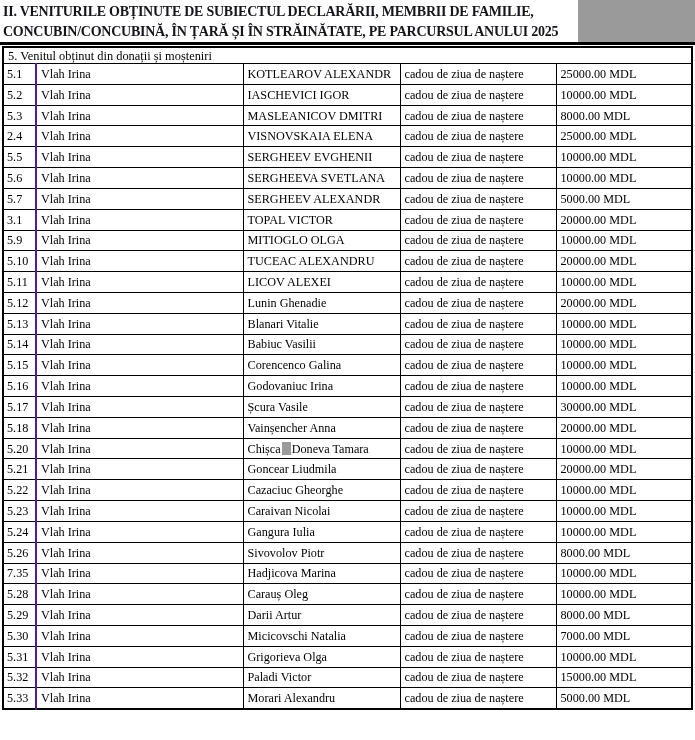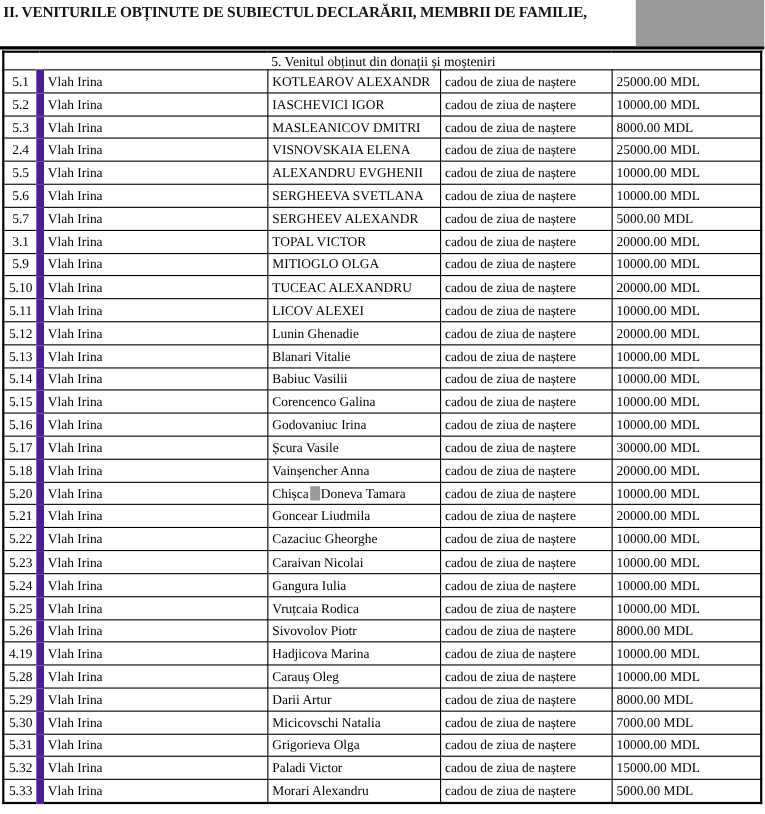--- a/index.html
+++ b/index.html
@@ -48,41 +48,41 @@
   table.decl td {
     border: 1px solid #000;
     font-size: 12.2px;
     line-height: 14px;
     padding: 0 2px 0 4px;
     height: 19.82px;
     overflow: hidden;
     white-space: nowrap;
     vertical-align: middle;
   }
-  table.decl td.c-no { border-right: 7px solid #4c1d95; padding-left: 3px; text-align: center; }
+  table.decl td.c-no { border-right: 2px solid #4c1d95; padding-left: 3px; }
   tr.section-row td {
     height: 15px;
     font-size: 12.4px;
     border-bottom: 1px solid #000;
-    text-align: center;
   }
   .inline-redaction {
     display: inline-block;
     width: 9px;
     height: 13px;
     background: var(--gray, #9a9a9a);
     vertical-align: -2px;
     margin: 0 1px;
   }
 </style>
 </head>
 <body>
 
 <div class="doc-header">
   <div>II. VENITURILE OBȚINUTE DE SUBIECTUL DECLARĂRII, MEMBRII DE FAMILIE,</div>
+  <div>CONCUBIN/CONCUBINĂ, ÎN ȚARĂ ȘI ÎN STRĂINĂTATE, PE PARCURSUL ANULUI 2025</div>
   <div class="header-redaction"></div>
 </div>
 
 <div class="thick-rule"></div>
 
 <table class="decl">
   <colgroup>
     <col style="width:33px">
     <col style="width:207px">
     <col style="width:157px">
@@ -117,21 +117,21 @@
       <tr>
         <td class="c-no">2.4</td>
         <td>Vlah Irina</td>
         <td><span>VISNOVSKAIA ELENA</span></td>
         <td>cadou de ziua de naștere</td>
         <td>25000.00 MDL</td>
       </tr>
       <tr>
         <td class="c-no">5.5</td>
         <td>Vlah Irina</td>
-        <td><span>ALEXANDRU EVGHENII</span></td>
+        <td><span>SERGHEEV EVGHENII</span></td>
         <td>cadou de ziua de naștere</td>
         <td>10000.00 MDL</td>
       </tr>
       <tr>
         <td class="c-no">5.6</td>
         <td>Vlah Irina</td>
         <td><span>SERGHEEVA SVETLANA</span></td>
         <td>cadou de ziua de naștere</td>
         <td>10000.00 MDL</td>
       </tr>
@@ -248,35 +248,28 @@
         <td>10000.00 MDL</td>
       </tr>
       <tr>
         <td class="c-no">5.24</td>
         <td>Vlah Irina</td>
         <td><span>Gangura Iulia</span></td>
         <td>cadou de ziua de naștere</td>
         <td>10000.00 MDL</td>
       </tr>
       <tr>
-        <td class="c-no">5.25</td>
-        <td>Vlah Irina</td>
-        <td><span>Vruțcaia Rodica</span></td>
-        <td>cadou de ziua de naștere</td>
-        <td>10000.00 MDL</td>
-      </tr>
-      <tr>
         <td class="c-no">5.26</td>
         <td>Vlah Irina</td>
         <td><span>Sivovolov Piotr</span></td>
         <td>cadou de ziua de naștere</td>
         <td>8000.00 MDL</td>
       </tr>
       <tr>
-        <td class="c-no">4.19</td>
+        <td class="c-no">7.35</td>
         <td>Vlah Irina</td>
         <td><span>Hadjicova Marina</span></td>
         <td>cadou de ziua de naștere</td>
         <td>10000.00 MDL</td>
       </tr>
       <tr>
         <td class="c-no">5.28</td>
         <td>Vlah Irina</td>
         <td><span>Carauș Oleg</span></td>
         <td>cadou de ziua de naștere</td>

